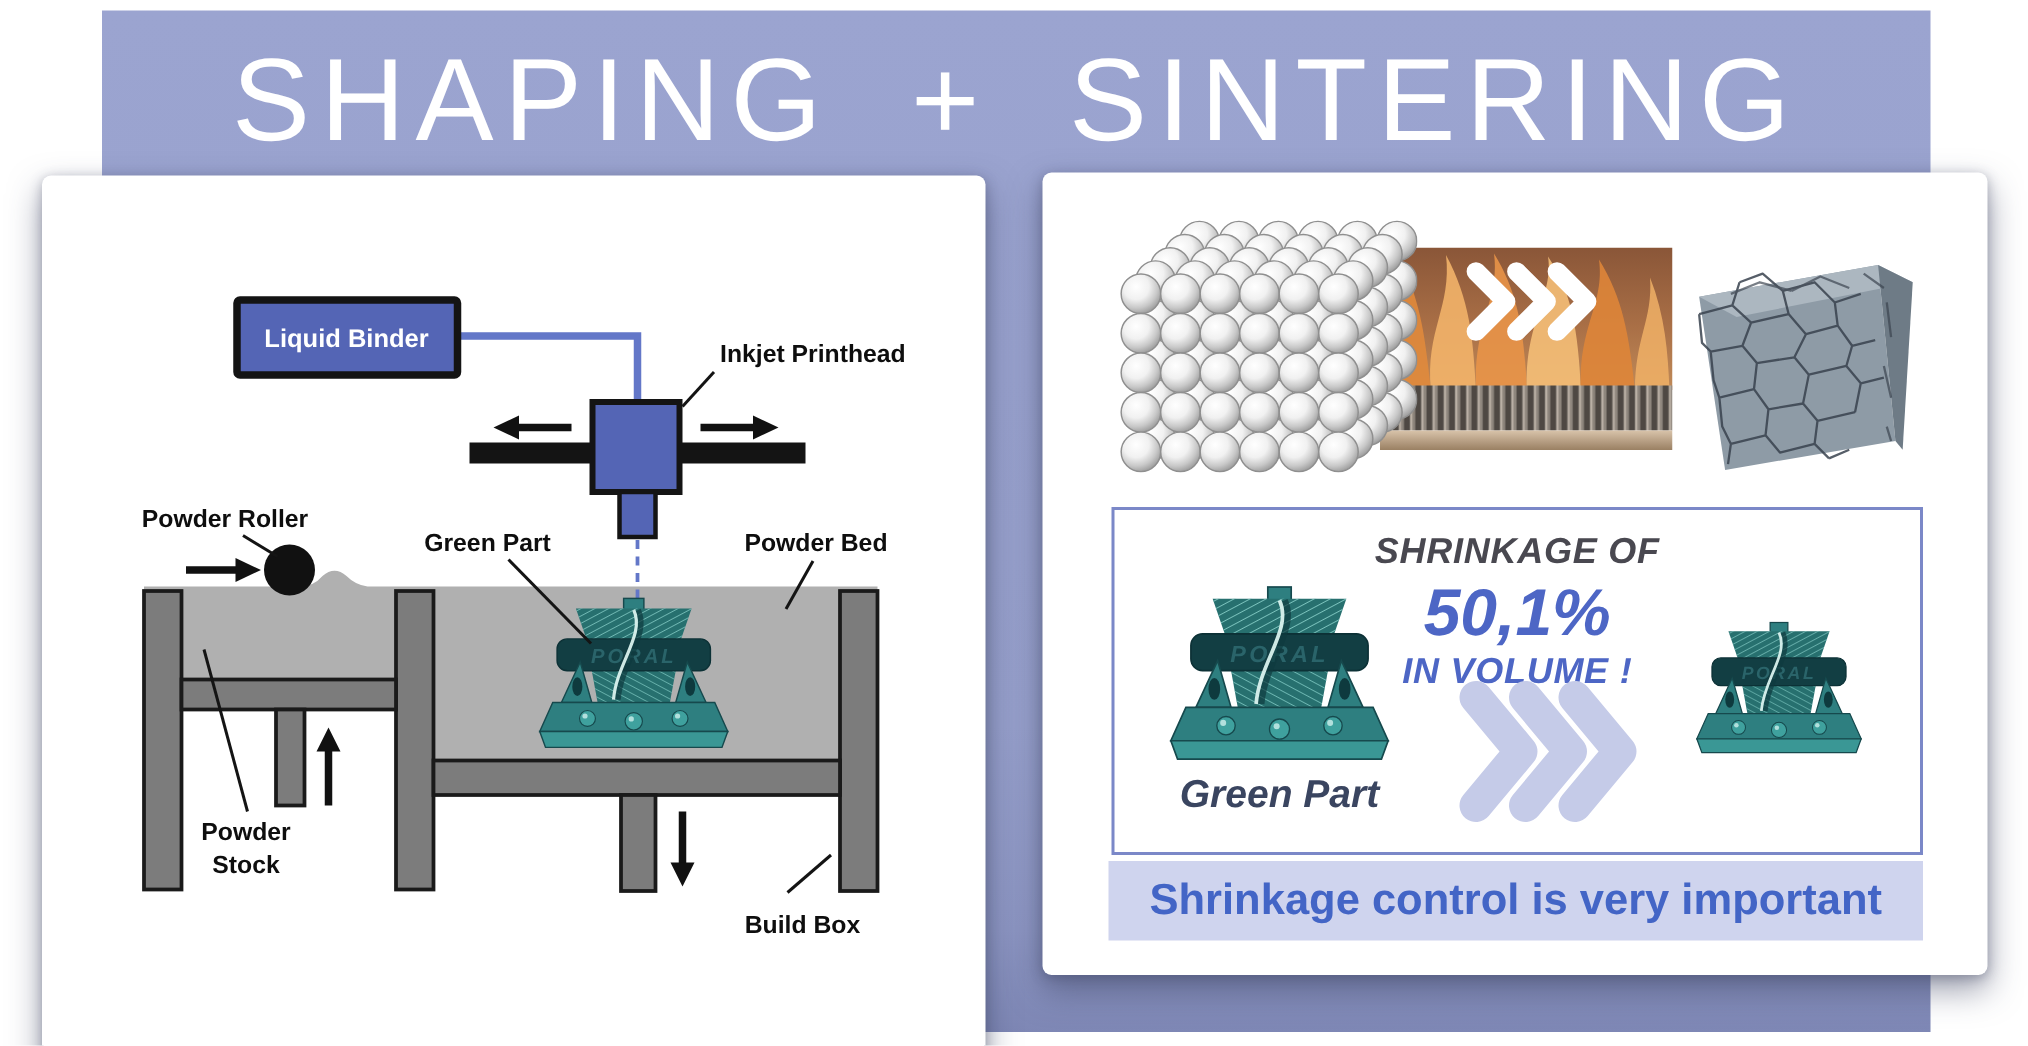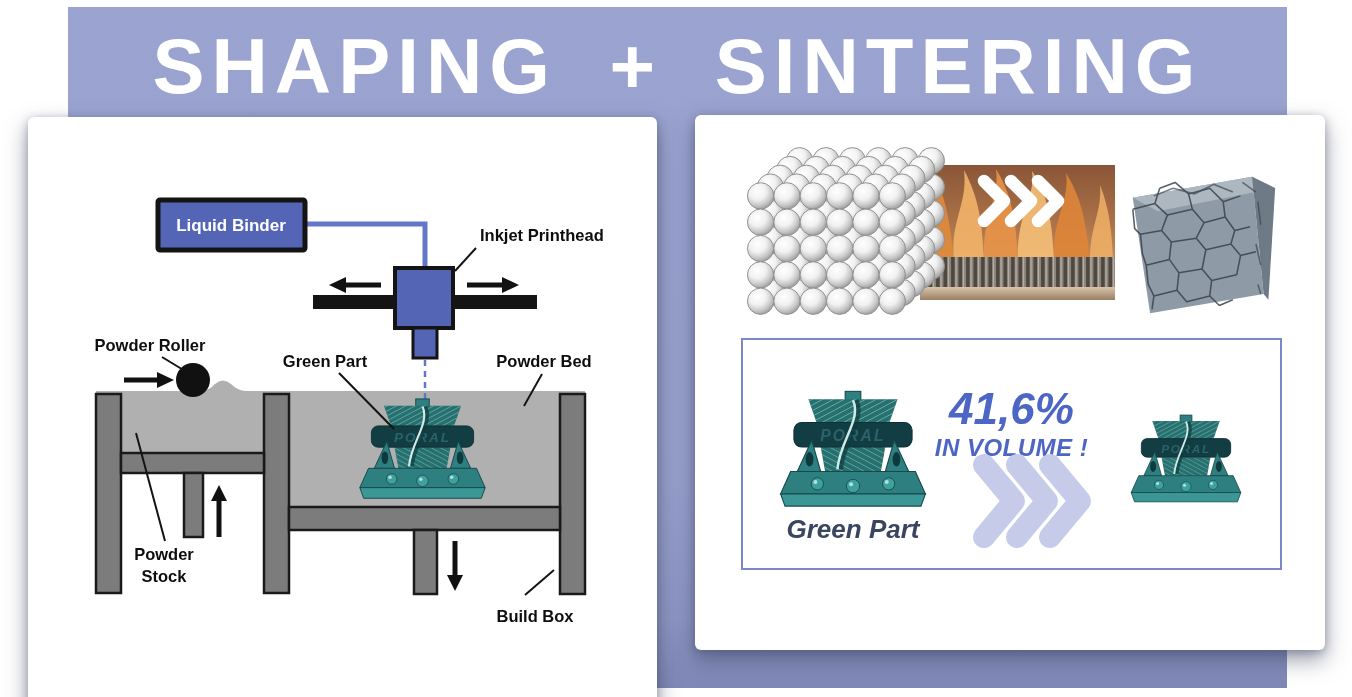--- a/index.html
+++ b/index.html
@@ -3,21 +3,21 @@
 <meta charset="utf-8">
 <style>
   html,body{margin:0;padding:0;background:#ffffff;}
   body{width:1352px;height:697px;position:relative;overflow:hidden;
        font-family:"Liberation Sans", sans-serif;}
   .stage{position:absolute;inset:0;}
 
   .banner{position:absolute;left:68px;top:7px;width:1219px;height:681px;
           background:linear-gradient(180deg,#9BA4D0 0%,#97A0CC 70%,#8D96C3 90%,#7E87B5 100%);}
   .title{position:absolute;left:68px;top:18px;width:1219px;height:96px;
-         color:#ffffff;font-size:78px;font-weight:bold;letter-spacing:7px;word-spacing:24px;
+         color:#ffffff;font-size:78px;font-weight:normal;letter-spacing:7px;word-spacing:24px;
          text-align:center;line-height:96px;white-space:nowrap;}
 
   .panel{position:absolute;background:#ffffff;border-radius:6px;
          box-shadow:0 10px 22px rgba(60,65,95,.5), 0 2px 8px rgba(60,65,95,.35);}
   .panel.left{left:28px;top:117px;width:629px;height:620px;}
   .panel.right{left:695px;top:115px;width:630px;height:535px;}
 
   svg{display:block;}
   .diagram{position:absolute;left:0;top:0;width:629px;height:538px;}
   .diag-label{font-weight:bold;font-size:16.5px;fill:#0E0E0E;}
@@ -369,36 +369,38 @@
                  M68,154 L70,136 M102,160 L104,144
                  M22,70 L24,90 L30,96 M30,96 L32,116 L36,128 M36,128 L38,148 L44,160 M44,160 L42,174
                  M128,92 L144,88 M134,118 L150,114 M112,170 L126,164
                  M50,48 L66,42 L80,54 L102,48 L116,62 L134,56"></path>
         <path d="M44,56 L64,48 L86,54 M86,54 L106,44 L126,52 M136,42 L150,52" opacity="0.8"></path>
         <path d="M152,62 L155,86 M150,106 L155,128 M152,148 L155,158" opacity="0.8"></path>
       </g>
     </svg>
 
     <div class="shrink-box">
-      <div class="shrink-value">41,6%</div>
+      <div class="shrink-head">SHRINKAGE OF</div>
+      <div class="shrink-value">50,1%</div>
       <div class="shrink-scope">IN VOLUME !</div>
 
       <svg class="part-img green" viewBox="0 0 140 110">
         <use href="#poral-part"></use>
       </svg>
       <div class="part-label green">Green Part</div>
 
       <svg class="shrink-chevrons" viewBox="0 0 130 96">
         <g fill="none" stroke="#C5CBE8" stroke-width="22" stroke-linecap="round" stroke-linejoin="round">
           <path d="M14,12 L44,48 L14,84"></path>
           <path d="M47,12 L77,48 L47,84"></path>
           <path d="M80,12 L110,48 L80,84"></path>
         </g>
       </svg>
 
       <svg class="part-img sintered" viewBox="0 0 140 110">
         <use href="#poral-part"></use>
       </svg>
     </div>
 
+    <div class="footer-note">Shrinkage control is very important</div>
   </div>
 
 </div>
 
 </body></html>

